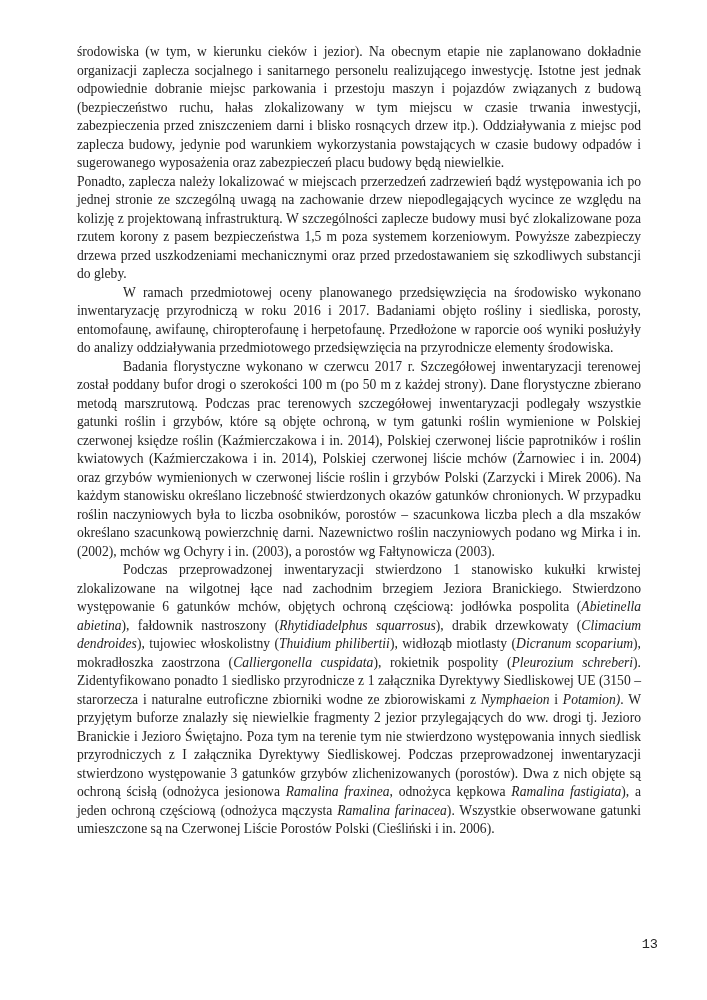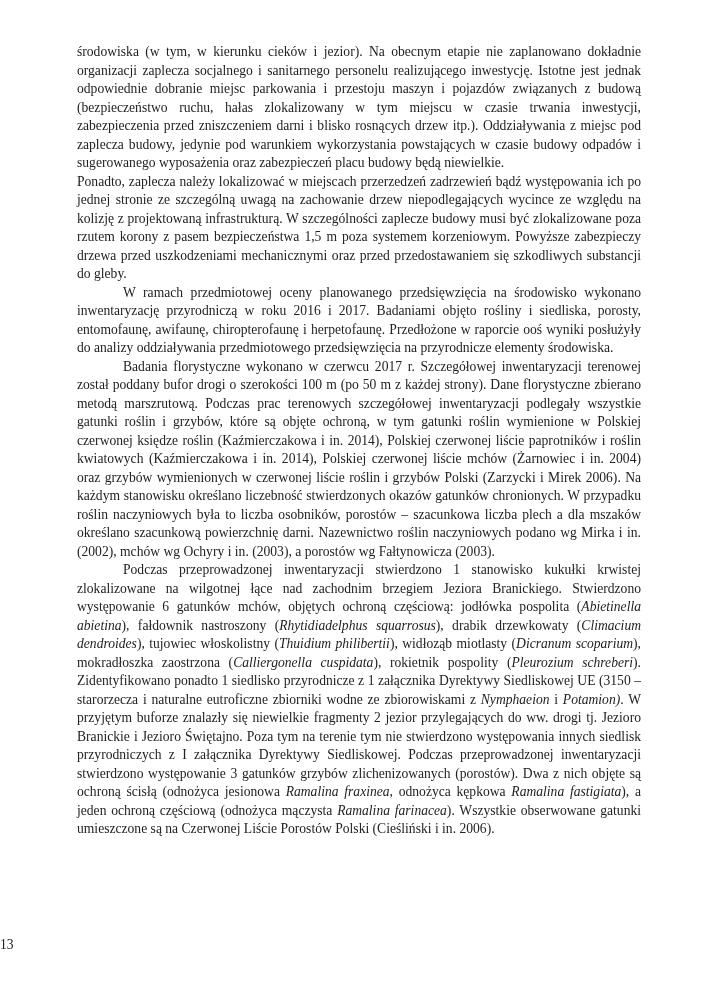--- a/index.html
+++ b/index.html
@@ -8,21 +8,21 @@
     font-family: "Liberation Serif", "DejaVu Serif", serif; color: #222;
   }
   .page {
     position: absolute; left: 77px; top: 43px; width: 564px;
     font-size: 13.6px; line-height: 18.5px; text-align: justify;
   }
   .page p { margin: 0; }
   .indent { text-indent: 46px; }
   .pagenum {
     position: absolute; left: 0; width: 658px; top: 937px;
-    text-align: left; font-size: 13.6px;
+    text-align: right; font-size: 13.6px; font-family: Liberation Mono, monospace;
   }
   i { font-style: italic; }
 </style>
 </head>
 <body>
 
 <div class="page">
   <p><span>środowiska (w tym, w kierunku cieków i jezior). Na obecnym etapie nie zaplanowano dokładnie organizacji zaplecza socjalnego i sanitarnego personelu realizującego inwestycję. Istotne jest jednak odpowiednie dobranie miejsc parkowania i przestoju maszyn i pojazdów związanych z budową (bezpieczeństwo ruchu, hałas zlokalizowany w tym miejscu w czasie trwania inwestycji, zabezpieczenia przed zniszczeniem darni i blisko rosnących drzew itp.). Oddziaływania z miejsc pod zaplecza budowy, jedynie pod warunkiem wykorzystania powstających w czasie budowy odpadów i sugerowanego wyposażenia oraz zabezpieczeń placu budowy będą niewielkie.</span></p>
   <p><span>Ponadto, zaplecza należy lokalizować w miejscach przerzedzeń zadrzewień bądź występowania ich po jednej stronie ze szczególną uwagą na zachowanie drzew niepodlegających wycince ze względu na kolizję z projektowaną infrastrukturą. W szczególności zaplecze budowy musi być zlokalizowane poza rzutem korony z pasem bezpieczeństwa 1,5 m poza systemem korzeniowym. Powyższe zabezpieczy drzewa przed uszkodzeniami mechanicznymi oraz przed przedostawaniem się szkodliwych substancji do gleby.</span></p>
   <p class="indent"><span>W ramach przedmiotowej oceny planowanego przedsięwzięcia na środowisko wykonano inwentaryzację przyrodniczą w roku 2016 i 2017. Badaniami  objęto rośliny i siedliska, porosty, entomofaunę, awifaunę, chiropterofaunę i herpetofaunę. Przedłożone w raporcie ooś wyniki posłużyły do analizy oddziaływania przedmiotowego przedsięwzięcia na przyrodnicze elementy środowiska.</span></p>

